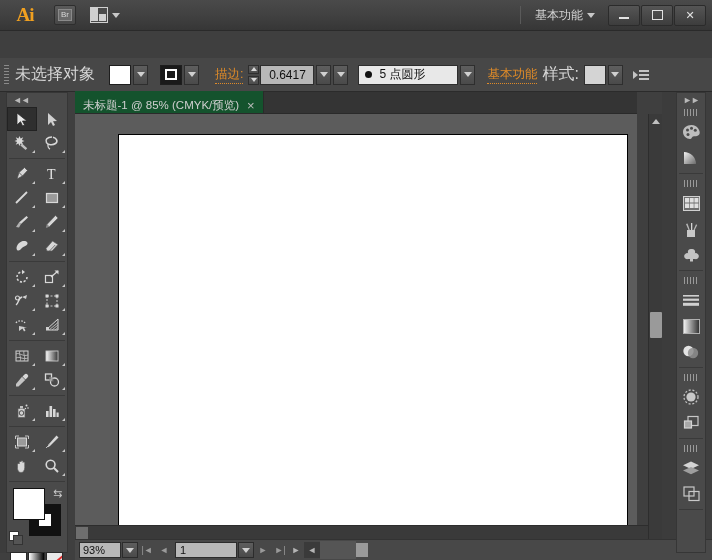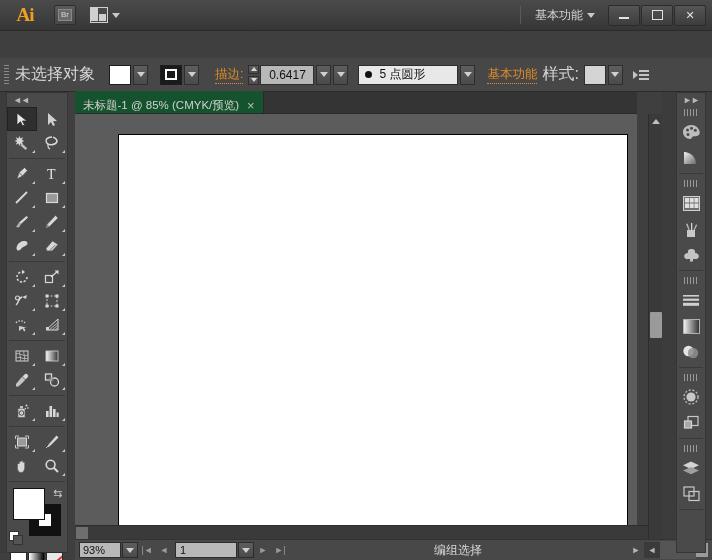--- a/index.html
+++ b/index.html
@@ -590,21 +590,20 @@
         <i class="mini-caret"></i>
       </div>
     <div class="nav-btn" style="color:#9a9a9a;font-size:9px;">|◄</div>
     <div class="nav-btn" style="color:#9a9a9a;font-size:9px;">◄</div>
     <div class="pg-field">1</div>
     <div class="sb-drop">
         <i class="mini-caret"></i>
       </div>
     <div class="nav-btn" style="color:#9a9a9a;font-size:9px;">►</div>
     <div class="nav-btn" style="color:#9a9a9a;font-size:9px;">►|</div>
-    <div class="status-text">编组选择</div>
     <div class="status-caret" style="color:#b4b4b4;font-size:9px;">►</div>
     <div class="status-caret" style="color:#b4b4b4;font-size:9px;background:#3a3a3a;">◄</div>
     <div style="width:36px;height:18px;background:#555;"></div>
     <div style="width:12px;height:14px;background:#9a9a9a;margin-right:4px;"></div>
   </div>
 
   <div class="dock">
     <div class="dock-collapse">►►</div>
     <div class="dock-grip"></div>
 

